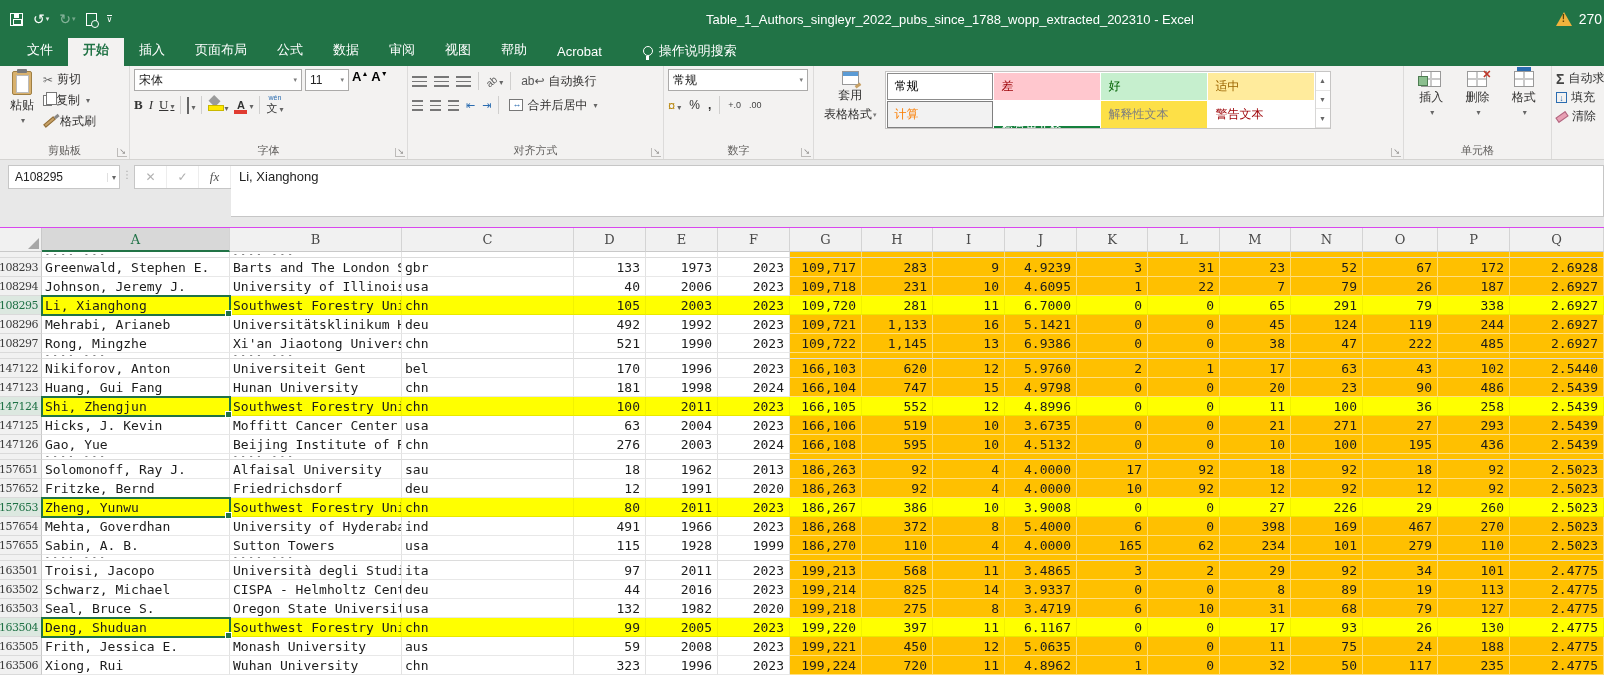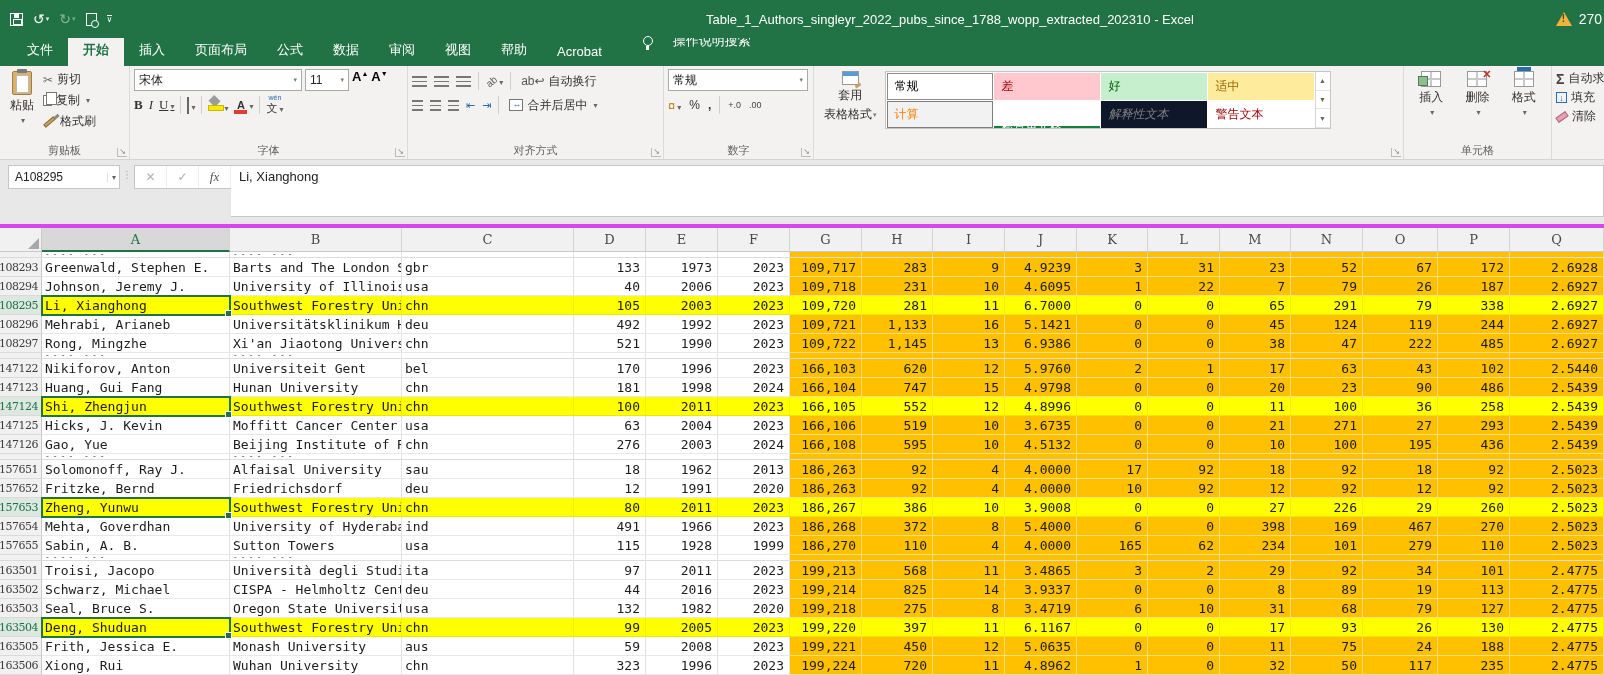--- a/index.html
+++ b/index.html
@@ -24,21 +24,21 @@
   .alert { position:absolute; right:2px; top:0; height:38px; display:flex; align-items:center; gap:7px; font-size:14px; }
   .tri { width:0; height:0; border-left:8px solid transparent; border-right:8px solid transparent;
     border-bottom:14px solid #f2b33d; position:relative; display:inline-block; }
   .tri::after { content:"!"; position:absolute; left:-2px; top:1px; font-size:10px; font-weight:bold; color:#5d4307; }
 
   
   .tabbar { height:28px; background:#217346; display:flex; align-items:flex-end; padding-left:12px; }
   .tabs { display:flex; height:100%; align-items:flex-end; }
   .tab { color:#fff; font-size:13px; padding:6px 15px 7px 15px; white-space:nowrap; cursor:default; }
   .tab.active { background:#f3f2f1; color:#217346; font-weight:bold; }
-  .tellme { display:flex; align-items:center; gap:20px; color:#fff; font-size:13px; margin-left:26px; padding-bottom:16px; }
+  .tellme { display:flex; align-items:center; gap:6px; color:#fff; font-size:13px; margin-left:26px; padding-bottom:6px; }
   .bulb { display:inline-block; width:10px; height:10px; border:1.5px solid #fff; border-radius:50%; position:relative; }
   .bulb::after { content:""; position:absolute; left:2px; bottom:-5px; width:3px; height:4px; background:#fff; }
 
   
   .ribbon { height:94px; background:#f3f2f1; border-bottom:1px solid #d5d4d2; display:flex; }
   .group { position:relative; border-right:1px solid #dcdbda; padding:3px 4px 16px 4px; flex:none; }
   .glabel { position:absolute; bottom:1px; left:0; right:0; text-align:center; font-size:11px; color:#605e5c; }
   .dlg { position:absolute; right:2px; bottom:2px; font-size:8px; color:#8a8886; border:1px solid #bdbbb9; border-top:none; border-right:none; padding:0 1px; line-height:8px; }
   .dd::after { content:"▾"; font-size:8px; color:#666; margin-left:2px; }
   .sbtn { display:flex; align-items:center; gap:4px; font-size:12px; color:#323130; height:21px; padding:0 3px; white-space:nowrap; }
@@ -120,21 +120,21 @@
   .ic-grid.fmt::before { content:""; position:absolute; left:2px; top:-5px; width:14px; height:4px; background:#2b6cb0; }
 
   
   .g-edit { width:120px; overflow:hidden; border-right:none; }
   .erow { display:flex; align-items:center; gap:4px; font-size:12px; height:19px; white-space:nowrap; color:#333; }
   .ic-sigma { font-size:14px; font-weight:bold; color:#444; }
   .ic-filldown { display:inline-block; width:11px; height:11px; border:1px solid #2b6cb0; color:#2b6cb0; font-size:9px; line-height:10px; text-align:center; }
   .ic-eraser { display:inline-block; width:12px; height:6px; background:#e8a0b4; border:1px solid #b06880; transform:rotate(-35deg); }
 
   
-  .fbar { height:68px; background:#e8e8e8; border-bottom:4px solid #d946ef; display:flex; padding:5px 0 0 8px; gap:0; }
+  .fbar { height:68px; background:#e8e8e8; border-bottom:1px solid #d946ef; display:flex; padding:5px 0 0 8px; gap:0; }
   .namebox { width:112px; height:24px; background:#fff; border:1px solid #c6c6c6; display:flex; align-items:center;
     justify-content:space-between; font-size:12px; color:#222; padding:0 3px 0 6px; }
   .namebox .nbdd { border-left:1px solid #e0e0e0; padding-left:4px; font-size:8px; color:#666; }
   .fdots { width:14px; display:flex; align-items:flex-start; justify-content:center; color:#aaa; font-size:10px; padding-top:4px; }
   .fbtns { display:flex; height:24px; background:#fff; border:1px solid #c6c6c6; border-right:none; }
   .fbtns span { width:32px; display:flex; align-items:center; justify-content:center; font-size:12px; color:#b0b0b0; border-right:1px solid #ededed; }
   .fbtns .fx { color:#555; font-style:italic; font-family:"Liberation Serif",serif; font-size:13px; }
   .fvalue { flex:1; height:52px; background:#fff; border:1px solid #c6c6c6; border-left:none; font-size:13px; color:#222;
     padding:3px 8px; }
 
@@ -316,21 +316,21 @@
         </span>
     </div>
     <div class="gallery-panel">
       <div class="gallery" id="gallery">
           <div class="chip" style="background: rgb(255, 255, 255); color: rgb(0, 0, 0); box-shadow: rgb(140, 140, 140) 0px 0px 0px 1px inset;">常规</div>
           <div class="chip" style="background: rgb(255, 199, 206); color: rgb(156, 0, 6);">差</div>
           <div class="chip" style="background: rgb(198, 239, 206); color: rgb(0, 97, 0);">好</div>
           <div class="chip" style="background: rgb(255, 235, 156); color: rgb(156, 101, 0);">适中</div>
           <div class="chip" style="background: rgb(242, 242, 242); color: rgb(250, 125, 0); box-shadow: rgb(127, 127, 127) 0px 0px 0px 1px inset;">计算</div>
           <div class="chip" style="background: #15803d; color: rgb(255, 255, 255); font-weight: normal; margin-top: 25px;">检查单元格</div>
-          <div class="chip" style="background: #0f172a; color: rgb(127, 127, 127); font-style: italic;">解释性文本</div>
+          <div class="chip" style="background: #fde047; color: rgb(127, 127, 127); ">解释性文本</div>
           <div class="chip" style="background: rgb(255, 255, 255); color: rgb(156, 0, 6);">警告文本</div>
         </div>
       <div class="galscroll">
         <span>▲</span>
         <span>▼</span>
         <span>▼</span>
       </div>
     </div>
     <span class="dlg">↘</span>
   </div>

